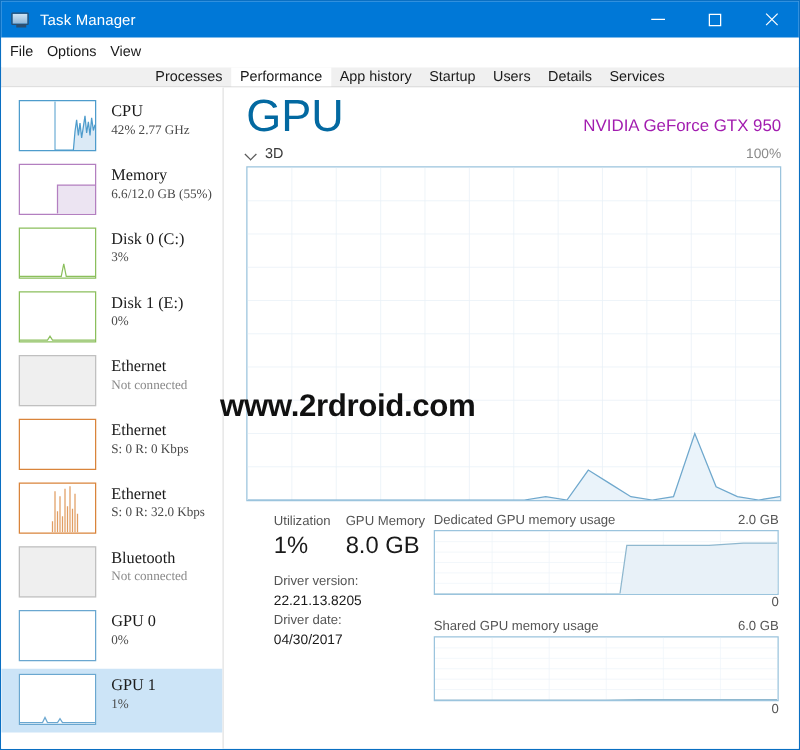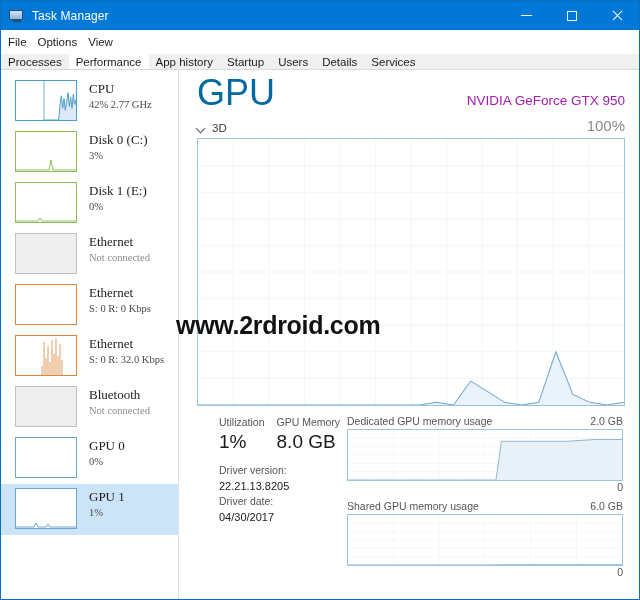--- a/index.html
+++ b/index.html
@@ -50,21 +50,21 @@
   .menubar{
     height:24px;background:#fff;display:flex;align-items:center;
     padding-left:7px;font-size:11.5px;color:#1a1a1a;
   }
   .menubar .mi{padding:1px 7px 1px 0;margin-right:4px;}
 
   
   .tabstrip{
     height:16px;background:#f0f0f0;border-bottom:1px solid #d9d9d9;
     display:flex;align-items:stretch;font-size:11.5px;color:#1a1a1a;
-    padding-left:0;box-sizing:border-box;
+    padding-left:16px;box-sizing:border-box;justify-content:center;
   }
   .tab{
     display:flex;align-items:center;padding:0 6px;
     border:1px solid transparent;border-bottom:none;box-sizing:border-box;
   }
   .tab.active{background:#ffffff;}
 
   
   .content{position:absolute;left:0;right:0;top:69px;bottom:0;display:flex;background:#fff;}
   .sidebar{
@@ -98,21 +98,21 @@
   }
   .sub-left{display:flex;align-items:center;}
   .chev{
     display:inline-block;width:9px;height:9px;margin-right:6px;position:relative;
   }
   .chev:before{
     content:"";position:absolute;left:0;top:1px;width:6px;height:6px;
     border-right:1px solid #5a5a5a;border-bottom:1px solid #5a5a5a;
     transform:rotate(45deg);
   }
-  .sub-right{font-size:15px;color:#8a8a8a;}
+  .sub-right{font-size:11px;color:#8a8a8a;}
 
   .bigchart{
     margin-top:4px;height:268px;box-sizing:border-box;
     border:1px solid #9bc4dd;background:#fff;position:relative;overflow:hidden;
   }
   .bigchart svg{position:absolute;left:0;top:0;width:100%;height:100%;display:block;}
 
   
   .stats{display:flex;margin-top:9px;}
   .stats-left{width:150px;flex:none;padding-left:22px;box-sizing:border-box;}
@@ -189,20 +189,32 @@
           <div class="thumb" style="border-color: rgb(78, 156, 204);">
             <svg viewBox="0 0 60 39" preserveAspectRatio="none">
               <path d="M28,39 L28.0,39.0 L29.3,39.0 L30.7,39.0 L32.0,39.0 L33.3,39.0 L34.7,39.0 L36.0,39.0 L37.3,39.0 L38.7,39.0 L40.0,39.0 L41.3,39.0 L42.7,39.0 L44.0,24.2 L45.3,14.8 L46.7,27.3 L48.0,17.5 L49.3,29.3 L50.7,20.3 L52.0,11.7 L53.3,25.4 L54.7,16.4 L56.0,27.3 L57.3,13.3 L58.7,23.4 L60.0,18.7 L60,39 Z" fill="#dbeaf6" stroke="none"></path>
               <path d="M28.0,39.0 L29.3,39.0 L30.7,39.0 L32.0,39.0 L33.3,39.0 L34.7,39.0 L36.0,39.0 L37.3,39.0 L38.7,39.0 L40.0,39.0 L41.3,39.0 L42.7,39.0 L44.0,24.2 L45.3,14.8 L46.7,27.3 L48.0,17.5 L49.3,29.3 L50.7,20.3 L52.0,11.7 L53.3,25.4 L54.7,16.4 L56.0,27.3 L57.3,13.3 L58.7,23.4 L60.0,18.7 " fill="none" stroke="#4e9ccc" stroke-width="1"></path>
               <line x1="28" y1="0" x2="28" y2="39" stroke="#4e9ccc" stroke-width="0.8"></line>
             </svg>
           </div>
           <div class="sb-text">
             <div class="sb-name">CPU</div>
             <div class="sb-sub">42% 2.77 GHz</div>
+          </div>
+        </div>
+        <div class="sb-item">
+          <div class="thumb" style="border-color: rgb(179, 127, 192);">
+            <svg viewBox="0 0 60 39" preserveAspectRatio="none">
+              <path d="M30,39 L30,16 L60,16 L60,39 Z" fill="#ece4f2" stroke="none"></path>
+              <path d="M30,39 L30,16 L60,16" fill="none" stroke="#b37fc0" stroke-width="1"></path>
+            </svg>
+          </div>
+          <div class="sb-text">
+            <div class="sb-name">Memory</div>
+            <div class="sb-sub">6.6/12.0 GB (55%)</div>
           </div>
         </div>
         <div class="sb-item">
           <div class="thumb" style="border-color: rgb(139, 191, 92);">
             <svg viewBox="0 0 60 39" preserveAspectRatio="none">
               <path d="M0,38 L30,38 L33,38 L35,28 L37,38 L60,38" fill="none" stroke="#8bbf5c" stroke-width="1"></path>
             </svg>
           </div>
           <div class="sb-text">
             <div class="sb-name">Disk 0 (C:)</div>

